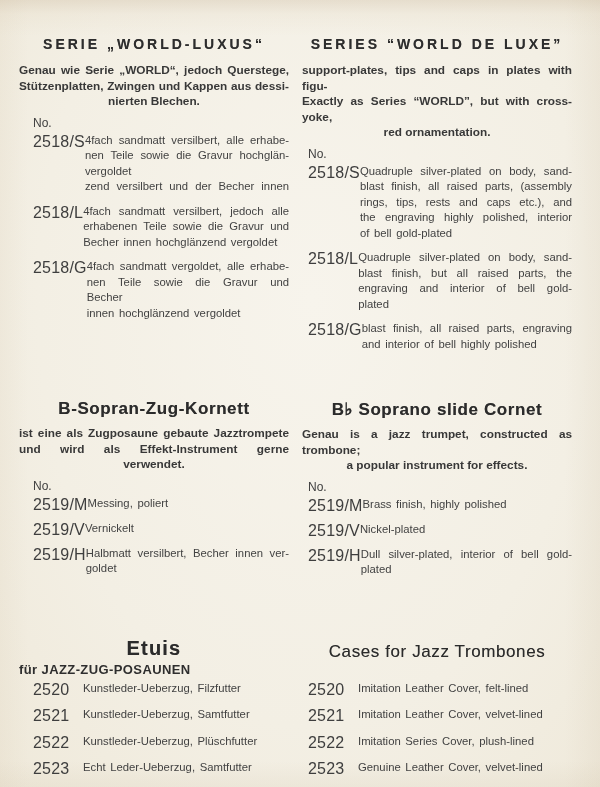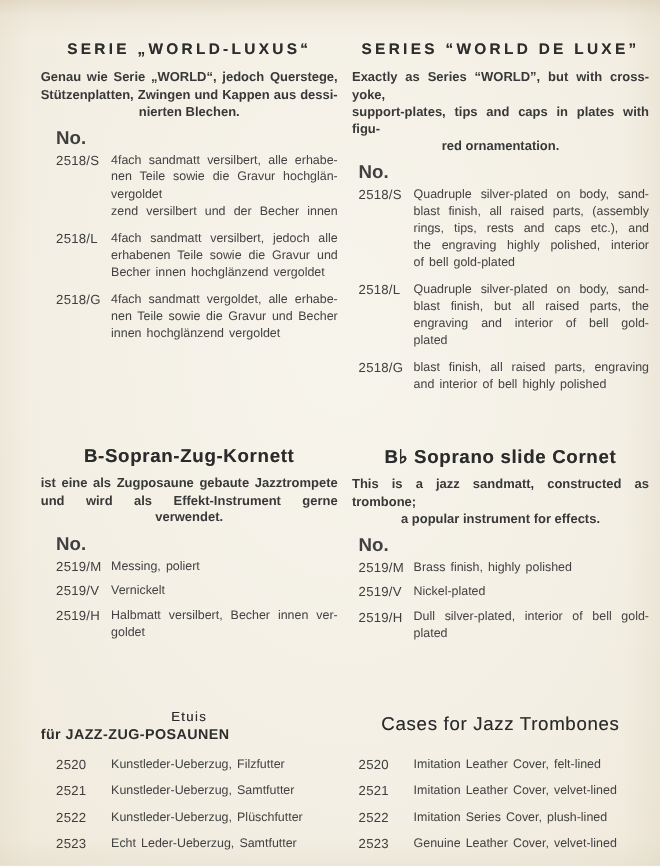--- a/index.html
+++ b/index.html
@@ -9,40 +9,40 @@
     margin:0;
     overflow:hidden;
     font-family:"Liberation Sans", sans-serif;
     color:#3e3e3e;
     background:
       linear-gradient(180deg, rgba(198,178,148,.30) 0px, rgba(222,209,185,.18) 14px, rgba(244,240,230,0) 36px),
       linear-gradient(90deg, rgba(212,197,172,.14) 0, rgba(0,0,0,0) 28px, rgba(0,0,0,0) 565px, rgba(205,190,165,.16) 100%),
       linear-gradient(0deg, rgba(210,198,175,.18) 0, rgba(0,0,0,0) 26px),
       radial-gradient(ellipse at 52% 38%, #f7f4ec 0%, #f3efe4 62%, #efe9da 100%);
   }
-  .content { padding:36px 12px 0 37px; }
+  .content { padding:36px 12px 0 19px; }
   .section { display:grid; grid-template-columns:270px 270px; column-gap:13px; }
   .section-2 { margin-top:38px; }
   .section-3 { margin-top:52px; }
 
   .sec1-title {
     font-weight:bold; font-size:14px; letter-spacing:3px;
     text-align:center; color:#2d2d2d; margin:0 0 11px 0;
     text-shadow:0 0 .4px rgba(45,45,45,.55);
     white-space:nowrap;
   }
   .sec2-title {
     font-weight:bold; font-size:17px; letter-spacing:.6px;
     text-align:center; color:#2b2b2b; margin:0 0 7px 0;
     text-shadow:0 0 .4px rgba(45,45,45,.5);
     white-space:nowrap;
   }
   .sec3-head { height:44px; }
   .sec3-title-l {
-    font-weight:normal; font-size:12px; letter-spacing:1.2px;
+    font-weight:bold; font-size:20px; letter-spacing:1.2px;
     text-align:center; color:#2b2b2b; margin:0 0 2px 0;
     text-shadow:0 0 .4px rgba(45,45,45,.5);
   }
   .sec3-subtitle {
     font-weight:bold; font-size:13px; letter-spacing:.4px;
     text-align:left; color:#2e2e2e; margin:0;
   }
   .sec3-title-r {
     font-weight:normal; font-size:17px; letter-spacing:.6px;
     text-align:center; color:#2b2b2b; margin:0; padding-top:5px;
@@ -50,28 +50,28 @@
     white-space:nowrap;
   }
 
   .intro {
     font-weight:bold; font-size:11.8px; line-height:15.5px;
     color:#383838; margin:0 0 6px 0;
   }
   .intro .tline { text-align:justify; text-align-last:justify; }
   .intro .tlast { text-align-last:center; }
 
-  .no-label { font-size:17px; margin:0 0 3px 0; color:#404040;font-weight:bold; }
+  .no-label { font-size:12px; margin:0 0 3px 0; color:#404040; }
   .col-l .no-label, .col-l .row { padding-left:14px; }
   .col-r .no-label, .col-r .row { padding-left:6px; }
 
   .row { display:flex; margin-bottom:9px; }
   .sec2-rows .row { margin-bottom:7px; }
   .sec3-rows .row { margin-bottom:8.5px; }
-  .num { flex:0 0 50px; font-size:12px; color:#3e3e3e; letter-spacing:.2px; }
+  .num { flex:0 0 50px; font-size:16px; color:#3e3e3e; letter-spacing:.2px; }
   .desc { flex:1; font-size:11.3px; line-height:15.5px; color:#424242; word-spacing:1.5px; }
   .desc .tline { text-align:justify; text-align-last:justify; }
   .desc .tlast { text-align-last:left; }
 </style>
 </head>
 <body>
 
 <div class="page">
   <div class="content">
 
@@ -108,22 +108,22 @@
                 <div class="tline">4fach sandmatt vergoldet, alle erhabe-</div>
                 <div class="tline">nen Teile sowie die Gravur und Becher</div>
                 <div class="tline tlast">innen hochglänzend vergoldet</div>
               </div>
           </div>
         </div>
       </div>
       <div class="col col-r">
         <div class="sec1-title">SERIES “WORLD DE LUXE”</div>
         <div class="intro">
+            <div class="tline">support-plates, tips and caps in plates with figu-</div>
             <div class="tline">Exactly as Series “WORLD”, but with cross-yoke,</div>
-            <div class="tline">support-plates, tips and caps in plates with figu-</div>
             <div class="tline tlast">red ornamentation.</div>
           </div>
         <div class="no-label">No.</div>
         <div class="rows">
           <div class="row">
             <div class="num">2518/S</div>
             <div class="desc">
                 <div class="tline">Quadruple silver-plated on body, sand-</div>
                 <div class="tline">blast finish, all raised parts, (assembly</div>
                 <div class="tline">rings, tips, rests and caps etc.), and</div>
@@ -177,21 +177,21 @@
             <div class="desc">
                 <div class="tline">Halbmatt versilbert, Becher innen ver-</div>
                 <div class="tline tlast">goldet</div>
               </div>
           </div>
         </div>
       </div>
       <div class="col col-r">
         <div class="sec2-title">B♭ Soprano slide Cornet</div>
         <div class="intro">
-            <div class="tline">This is a jazz sandmatt, constructed as trombone;</div>
+            <div class="tline">Genau is a jazz trumpet, constructed as trombone;</div>
             <div class="tline tlast">a popular instrument for effects.</div>
           </div>
         <div class="no-label">No.</div>
         <div class="rows sec2-rows">
           <div class="row">
             <div class="num">2519/M</div>
             <div class="desc">
                 <div class="tline tlast">Brass finish, highly polished</div>
               </div>
           </div>

